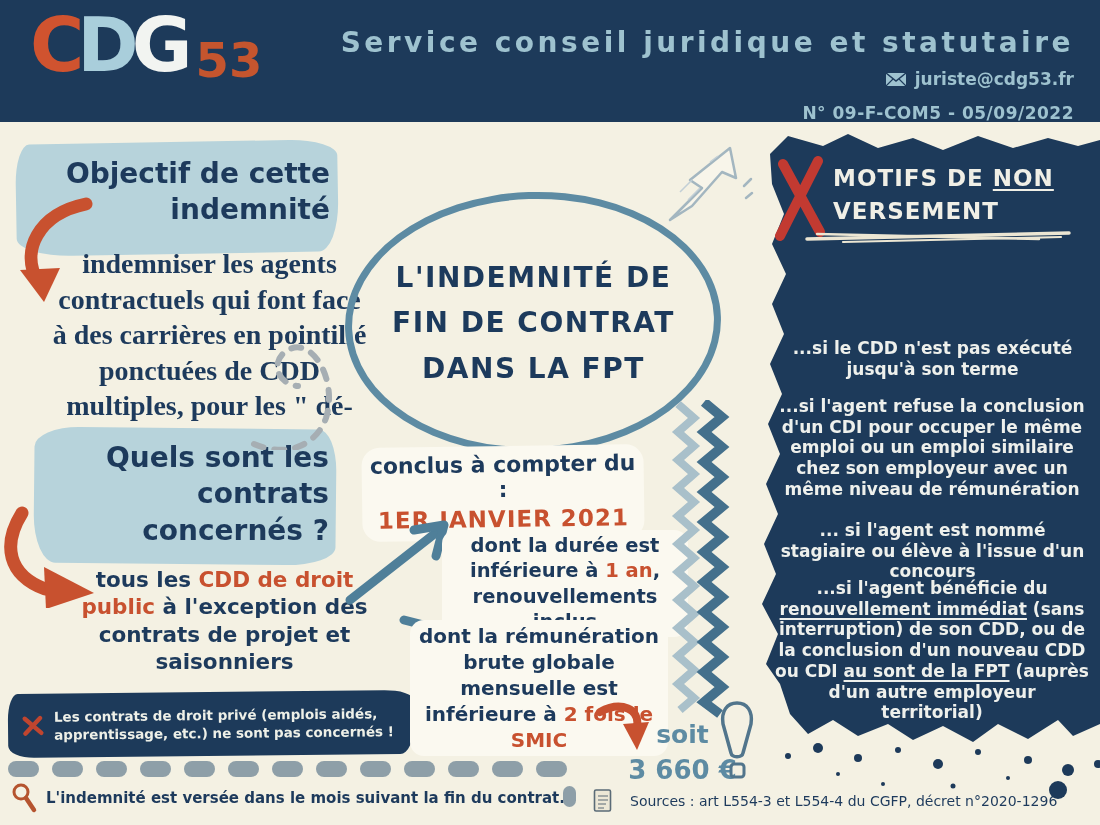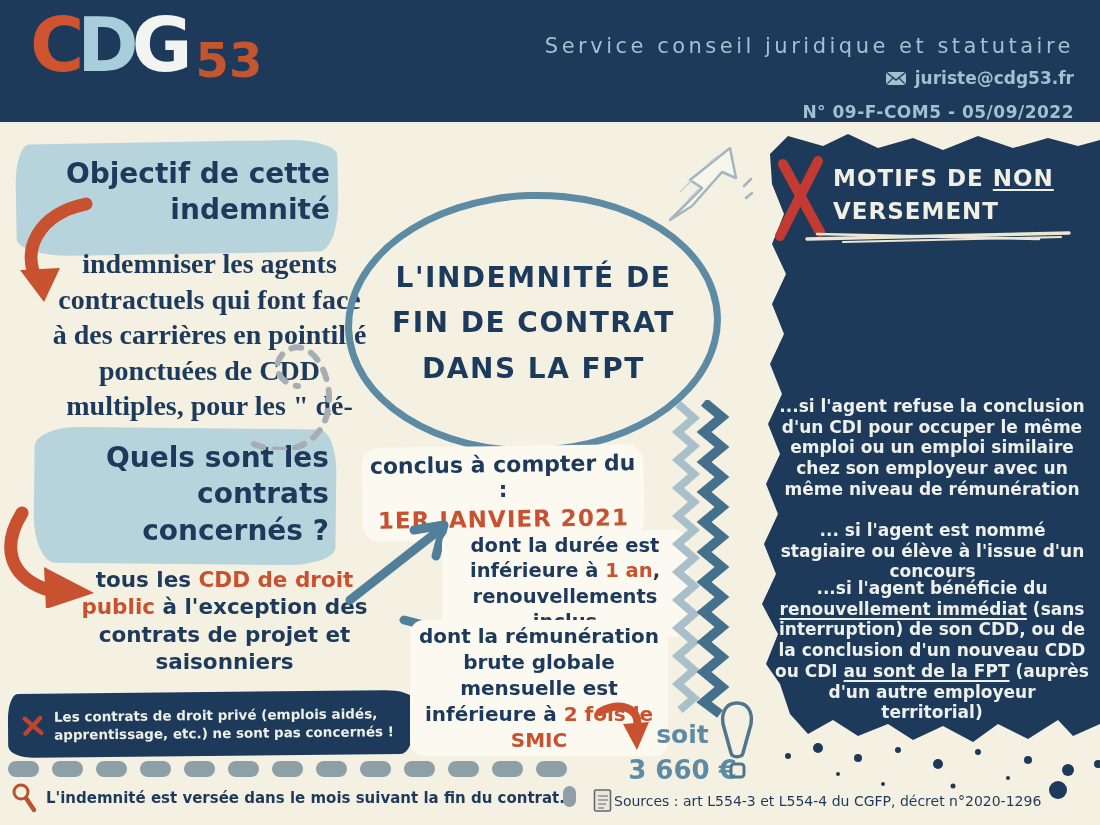--- a/index.html
+++ b/index.html
@@ -10,21 +10,21 @@
   }
   .abs{position:absolute;}
   
   .header{left:0;top:0;width:1100px;height:122px;background:#1d3a5a;}
   .logo{left:30px;top:8px;font-weight:bold;font-size:74px;letter-spacing:-7px;line-height:1.0;}
   .logo .c{color:#d0532f;}
   .logo .d{color:#a9cedb;}
   .logo .g{color:#f2f4f1;}
   .logo .num{color:#c5552e;font-size:48px;letter-spacing:0;margin-left:10px;vertical-align:-6px;}
   .hdr-right{right:26px;top:26px;text-align:right;color:#9ec2cf;}
-  .hdr-service{font-size:21px;font-weight:normal;letter-spacing:3.5px;margin-top:8px;}
+  .hdr-service{font-size:28px;font-weight:bold;letter-spacing:3.5px;}
   .hdr-email{font-size:17px;font-weight:bold;margin-top:10px;display:flex;justify-content:flex-end;align-items:center;gap:8px;}
   .hdr-ref{font-size:17px;font-weight:bold;margin-top:14px;letter-spacing:0.5px;}
   
   .brush{background:#b7d3db;}
   .brush1{left:16px;top:142px;width:322px;height:112px;transform:rotate(-1deg);
     border-radius:14px 48px 20px 55px / 40px 16px 50px 18px;}
   .brush2{left:34px;top:428px;width:302px;height:136px;transform:rotate(0.6deg);
     border-radius:45px 18px 50px 22px / 20px 42px 18px 48px;}
   .blue-title{color:#1d3a5c;font-weight:bold;font-size:28px;text-align:right;line-height:1.3;}
   .t1{left:30px;top:156px;width:300px;}
@@ -50,21 +50,21 @@
   .cond2{left:410px;top:620px;width:258px;font-size:20px;line-height:1.3;padding:3px 0;text-align:center;}
   .amount{left:620px;top:720px;width:125px;text-align:center;color:#5d8ba3;font-weight:bold;}
   .amount .soit{font-size:25px;}
   .amount .val{font-size:26px;margin-top:6px;}
   
   .dots{left:8px;top:761px;display:flex;gap:13px;}
   .dots i{width:31px;height:16px;border-radius:8px;background:#8e9fa8;}
   .pill-single{left:563px;top:786px;width:13px;height:21px;border-radius:7px;background:#8e9fa8;}
   .footnote{left:10px;top:782px;display:flex;align-items:center;gap:6px;}
   .footnote span{color:#1d3a5c;font-weight:bold;font-size:15px;white-space:nowrap;}
-  .sources{left:592px;top:788px;display:flex;align-items:center;gap:0;}
+  .sources{left:592px;top:788px;display:flex;align-items:center;gap:16px;}
   .sources span{color:#1d3a5c;font-size:14px;white-space:nowrap;}
   
   .rc{z-index:2;}
   .rc-title{left:833px;top:162px;width:245px;color:#f0efe6;font-weight:bold;font-size:23px;letter-spacing:1px;line-height:1.45;}
   .u{text-decoration:underline;text-underline-offset:3px;text-decoration-thickness:2px;}
   .rc-sub{left:790px;top:268px;width:285px;text-align:center;color:#b54b33;font-weight:bold;font-size:21.5px;line-height:1.35;}
   .reason{color:#eef0ec;font-weight:bold;font-size:17px;line-height:1.22;text-align:center;}
   .r1{left:780px;top:338px;width:305px;}
   .r2{left:776px;top:396px;width:312px;}
   .r3{left:780px;top:520px;width:305px;}
@@ -216,20 +216,21 @@
     <span>VERSEMENT</span>
   </div>
 
   <svg class="abs rc" style="left:803px;top:228px;" width="272" height="18" viewBox="0 0 272 18">
     <path d="M4,11 L266,5" stroke="#ece6d3" stroke-width="3.5" stroke-linecap="round" fill="none"></path>
     <path d="M14,6 L236,11" stroke="#ece6d3" stroke-width="2.4" stroke-linecap="round" fill="none"></path>
     <path d="M40,14 L258,9" stroke="#ece6d3" stroke-width="2.2" stroke-linecap="round" fill="none"></path>
   </svg>
 
 
+  <div class="abs rc reason r1">...si le CDD n'est pas exécuté jusqu'à son terme</div>
   <div class="abs rc reason r2">...si l'agent refuse la conclusion d'un CDI pour occuper le même emploi ou un emploi similaire chez son employeur avec un même niveau de rémunération</div>
   <div class="abs rc reason r3">... si l'agent est nommé stagiaire ou élève à l'issue d'un concours</div>
   <div class="abs rc reason r4">
     <span>...si l'agent bénéficie du </span><span class="u">renouvellement immédiat</span><span> (sans interruption) de son CDD, ou de la conclusion d'un nouveau CDD ou CDI </span><span class="u">au sont de la FPT</span><span> (auprès d'un autre employeur territorial)</span>
   </div>
 
   <div class="abs dots">
     <i></i>
       <i></i>
       <i></i>

